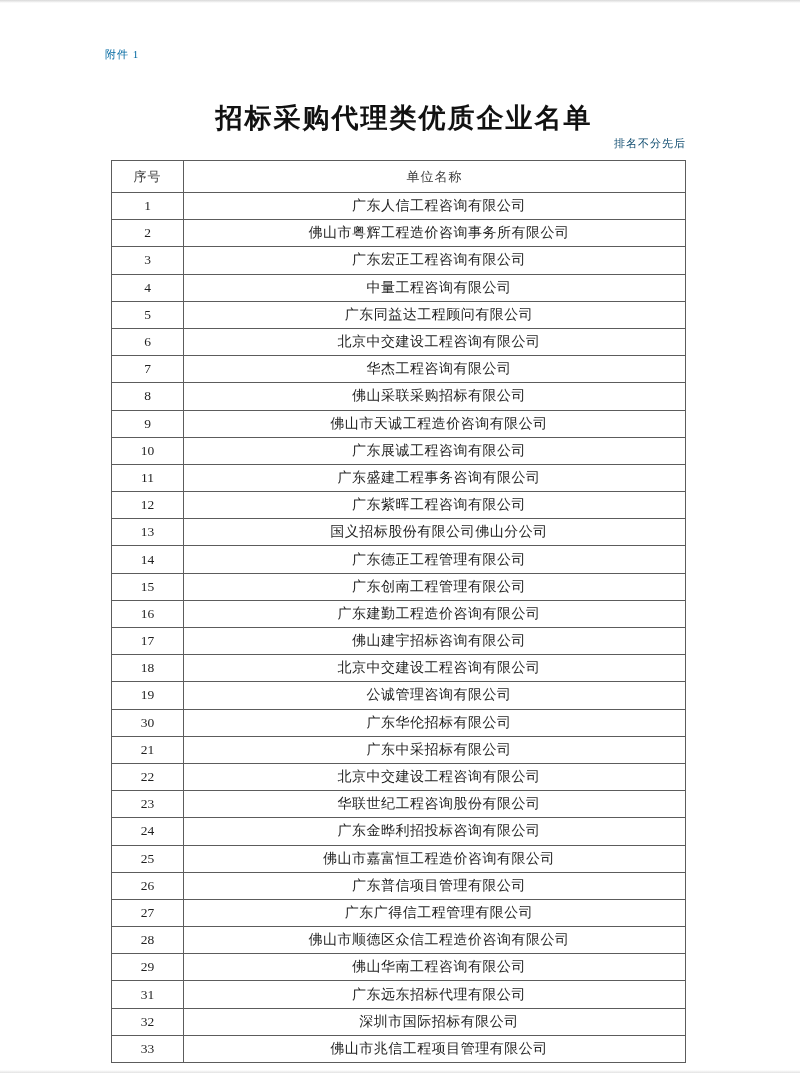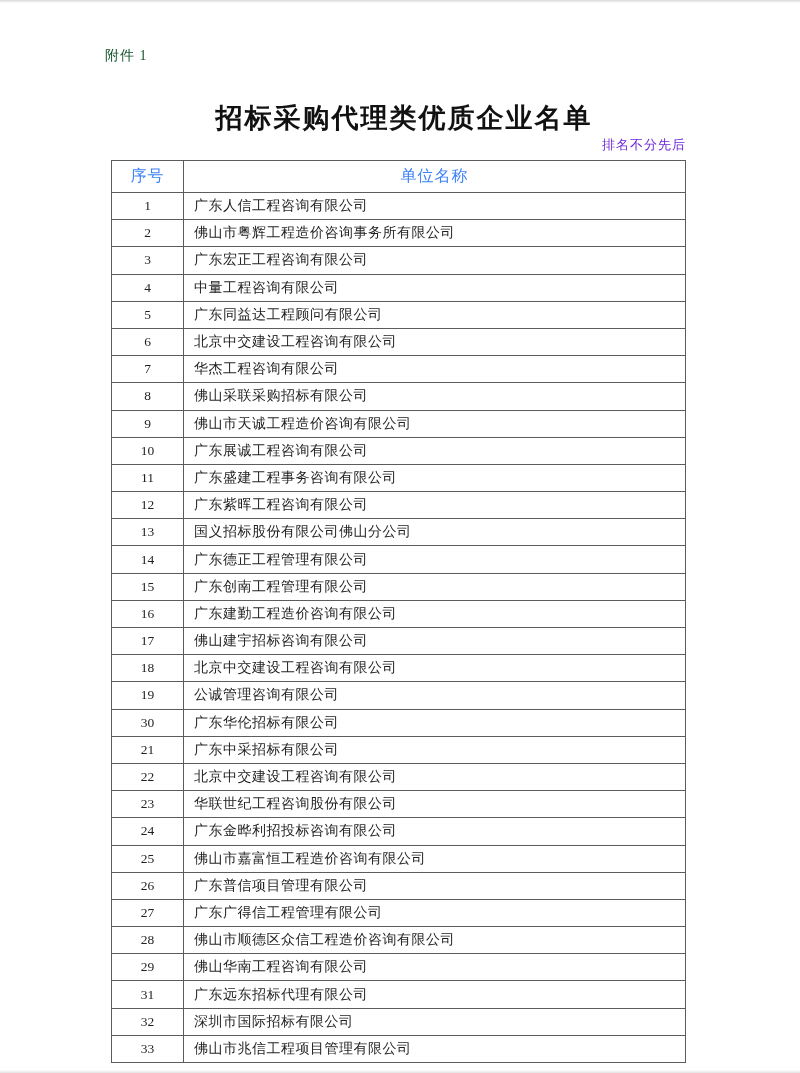--- a/index.html
+++ b/index.html
@@ -22,45 +22,45 @@
   }
   .scan-edge-bottom {
     position: absolute; left: 0; bottom: 0; width: 100%; height: 3px;
     background: linear-gradient(to top, #e3e3e3, rgba(255,255,255,0));
   }
 
   .attachment-label {
     position: absolute;
     left: 105px;
     top: 47px;
-    font-size: 14px;
+    font-size: 11px;
     letter-spacing: 1px;
-    color: #14532d;
+    color: #0369a1;
   }
 
   .page-title {
     position: absolute;
     left: 0;
     top: 96px;
     width: 800px;
     text-align: center;
     font-size: 27px;
     font-weight: bold;
     letter-spacing: 2px;
     color: #111111;
     margin: 4px;
   }
 
   .ranking-note {
     position: absolute;
     top: 136px;
     right: 114px;
-    font-size: 13px;
+    font-size: 11px;
     letter-spacing: 1px;
-    color: #6d28d9;
+    color: #0c4a6e;
   }
 
   table.company-table {
     position: absolute;
     left: 111px;
     top: 160px;
     width: 575px;
     border-collapse: collapse;
     table-layout: fixed;
     border: 1.5px solid #4c4c4c;
@@ -68,37 +68,37 @@
   .company-table th,
   .company-table td {
     border: 1px solid #5c5c5c;
     font-weight: normal;
     vertical-align: middle;
     overflow: hidden;
     white-space: nowrap;
   }
   .company-table th {
     height: 29px;
-    font-size: 16px;
+    font-size: 13px;
     text-align: center;
     letter-spacing: 1px;
-    color: #3b82f6;
+    color: #404040;
   }
   .col-no { width: 72px; }
   .company-table td {
     height: 24.2px;
     font-size: 14px;
     color: #1f1f1f;
   }
   .company-table td.cell-no {
     text-align: center;
     font-size: 13.5px;
   }
   .company-table td.cell-name {
-    text-align: left;
+    text-align: center;
     padding-left: 10px;
     letter-spacing: 0.5px;
   }
 </style>
 </head>
 <body>
 
 <div class="scan-edge-top"></div>
 <div class="scan-edge-bottom"></div>
 

